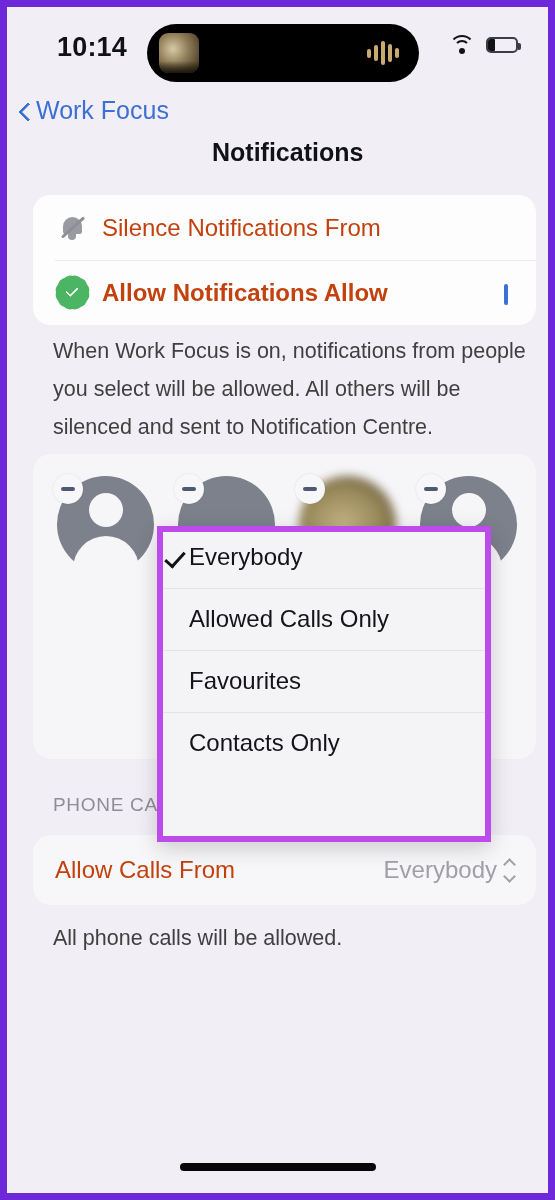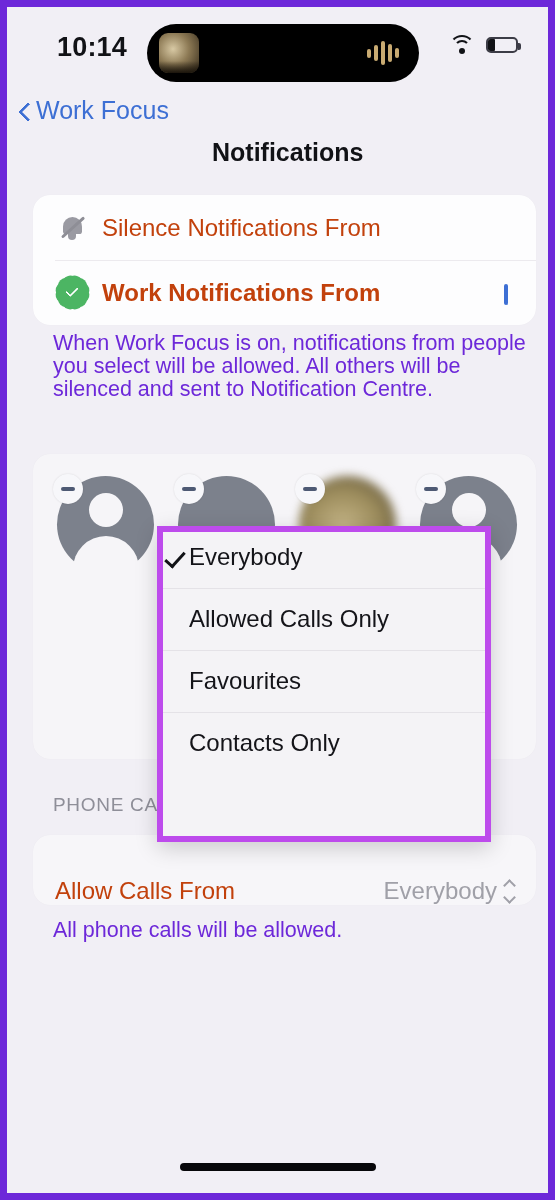--- a/index.html
+++ b/index.html
@@ -95,21 +95,21 @@
   .seal .s:nth-child(2){ transform:rotate(30deg);}
   .seal .s:nth-child(3){ transform:rotate(60deg);}
   .seal .tick{ position:absolute; left:8px; top:9px; width:12px; height:7px;
       border-left:2.6px solid #fff; border-bottom:2.6px solid #fff;
       transform:rotate(-45deg); z-index:2; border-radius:1px;}
 
   .blue-check{ width:17px; height:28px; border-right:4px solid #3d6fd4; border-bottom:4px solid #3d6fd4;
       transform:rotate(40deg); border-radius:2px; margin-right:6px;}
 
   
-  .footnote{ position:absolute; left:46px; width:474px; font-size:21.5px; color:#6d28d9; line-height:23px;}
+  .footnote{ position:absolute; left:46px; width:474px; font-size:21.5px; color:#404040; line-height:38px;}
 
   
   #people-card{ top:447px; height:305px; background:#f6f5f8; }
   .avatar-grid{ position:absolute; left:24px; top:22px; display:flex; flex-wrap:wrap; gap:22px 24px; width:470px;}
   .av-cell{ width:97px; position:relative;}
   .av{ width:97px; height:97px; border-radius:50%; position:relative; }
   .av.add{ background:#e6e5ea; display:flex; align-items:center; justify-content:center;}
   .plus-h{ position:absolute; width:42px; height:6px; background:#3d6fd4; border-radius:3px;}
   .plus-v{ position:absolute; width:6px; height:42px; background:#3d6fd4; border-radius:3px;}
   .av-name{ text-align:center; font-size:21px; color:#3d6fd4; margin-top:6px;}
@@ -126,21 +126,21 @@
       background:#f7f7fa; display:flex; align-items:center; justify-content:center; z-index:3;
       box-shadow:0 0 2px rgba(0,0,0,.12);}
   .minus-badge i{ display:block; width:14px; height:3.5px; background:#4e5a74; border-radius:2px;}
 
   
   #phone-calls-header{ position:absolute; left:46px; top:787px; font-size:19px; color:#8e8e98;
       letter-spacing:.7px;}
 
   
   #calls-card{ top:828px; height:70px; background:#f7f6f9; }
-  #calls-card .row{ height:70px;align-items:flex-end;}
+  #calls-card .row{ height:70px;}
   .value-text{ font-size:24px; color:#a0a0a8; margin-right:8px;}
   .updown{ display:inline-flex; flex-direction:column; gap:3px; align-items:center;}
   .updown i{ display:block; width:9px; height:9px; border-left:2.4px solid #a0a0a8;
       border-top:2.4px solid #a0a0a8; }
   .updown i.up{ transform:rotate(45deg);}
   .updown i.down{ transform:rotate(-135deg);}
 
   
   #dropdown-wrap{ position:absolute; left:150px; top:519px; width:334px; height:316px; }
   #dropdown{ position:absolute; inset:0; background:#f4f3f6; border-radius:4px;
@@ -211,21 +211,21 @@
 
     <div class="row">
       <span class="row-icon">
         <span class="seal">
             <span class="s"></span>
             <span class="s"></span>
             <span class="s"></span>
             <span class="tick"></span>
           </span>
       </span>
-      <span class="row-label bold">Work Notifications From</span>
+      <span class="row-label bold">Allow Notifications Allow</span>
       <span class="row-trail">
         <span class="blue-check"></span>
       </span>
     </div>
   </div>
 
   <div class="footnote" style="top:325px">When Work Focus is on, notifications from people you select will be allowed. All others will be silenced and sent to Notification Centre.</div>
 
   <div class="card" id="people-card">
     <div class="avatar-grid">

